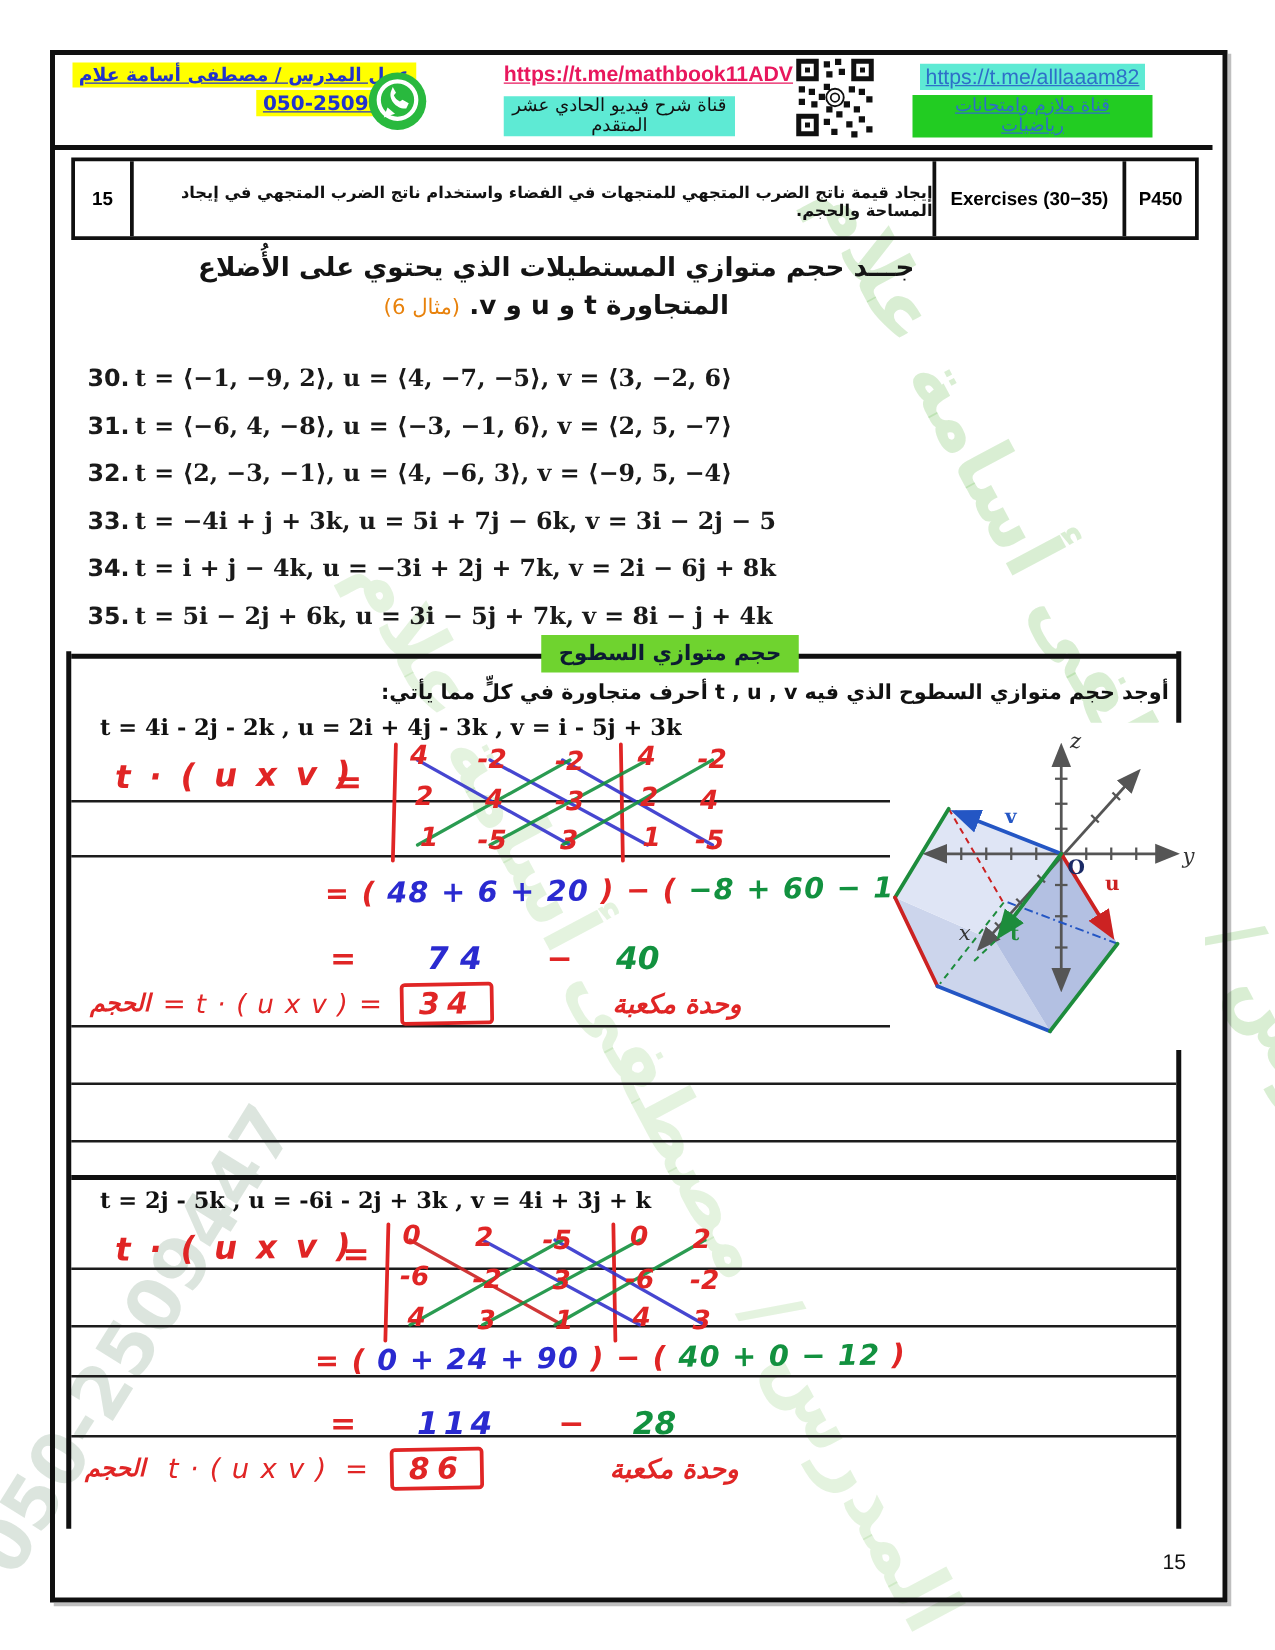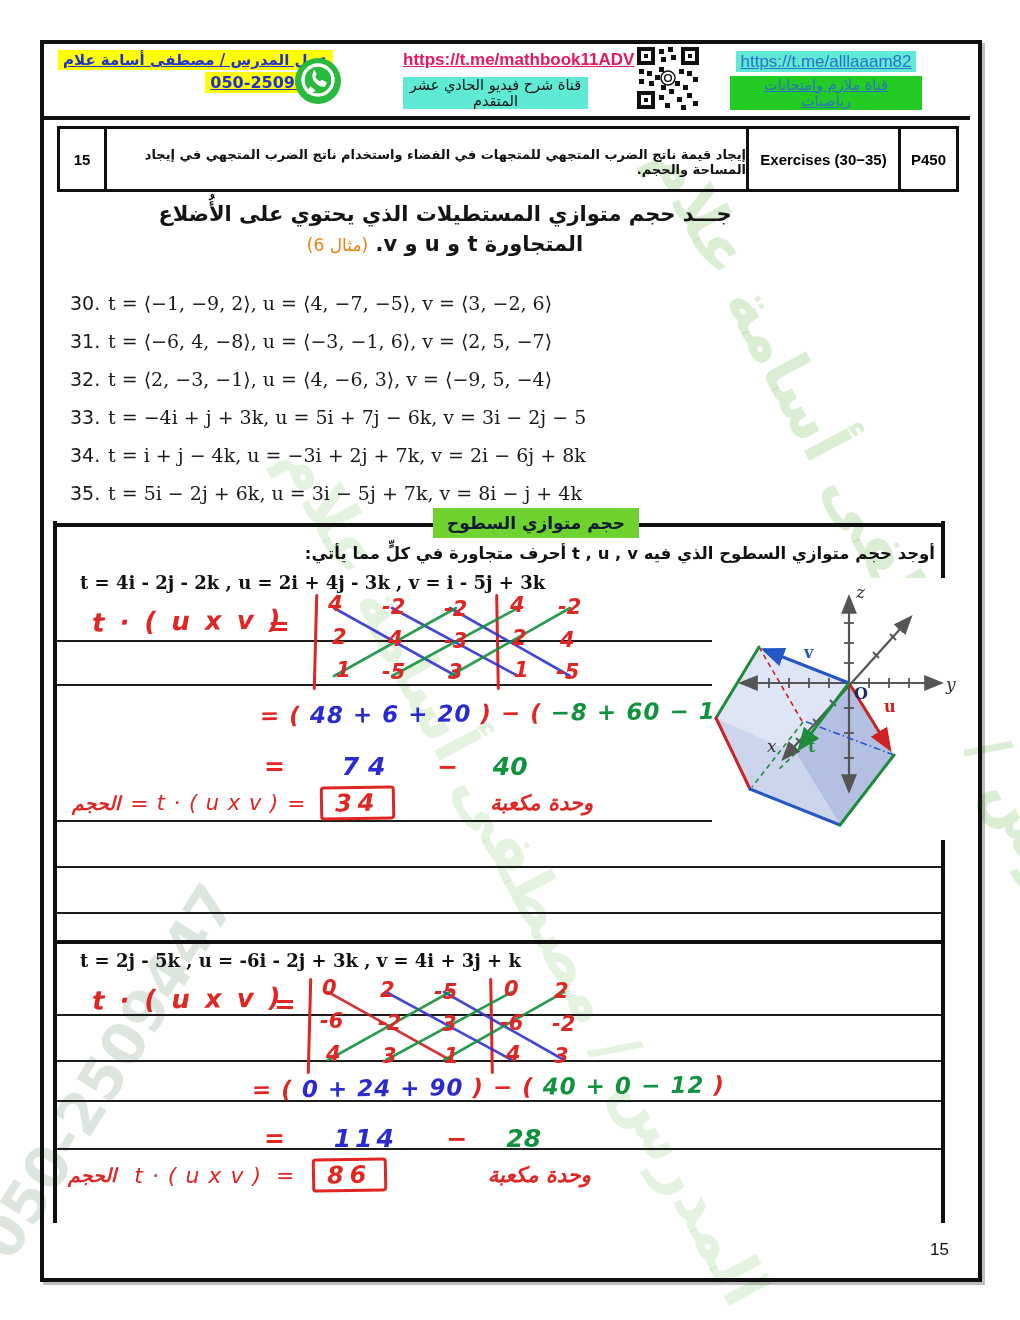--- a/index.html
+++ b/index.html
@@ -24,21 +24,21 @@
   .hdr-line{background:#101010;}
   .lesson-table{left:57px;top:126px;width:902px;height:66px;border:3px solid #101010;
                 display:flex;align-items:stretch;box-sizing:border-box;}
   .lt-cell{display:flex;flex-direction:column;align-items:center;justify-content:center;
            box-sizing:border-box;}
   .lt-div{border-left:3px solid #101010;}
   .obj-en{font-weight:bold;font-size:14.5px;color:#111;}
   .obj-ar{font-weight:bold;font-size:13px;color:#111;margin-top:5px;}
   .instr{font-weight:bold;color:#141414;font-size:21px;}
   .orange{color:#e8820c;}
-  .problem-row{font-size:19px;color:#1a1a1a;font-weight:normal;}
+  .problem-row{font-size:19px;color:#1a1a1a;font-weight:bold;}
   .pnum{display:inline-block;width:38px;font-family:"DejaVu Sans",sans-serif;}
   .ruled{height:2px;background:#1c1c1c;}
   .thick{background:#101010;}
   .box-title{background:#6fd32f;color:#0c1a33;font-weight:bold;font-size:17px;
              padding:5px 14px;text-align:center;}
   .given{font-family:"DejaVu Serif",serif;font-weight:bold;font-size:18px;color:#111;}
   .mcell{position:absolute;font-size:21px;color:#e02525;font-style:italic;font-weight:600;
          font-family:"DejaVu Sans",sans-serif;}
   .mbar{position:absolute;width:3px;background:#e02525;border-radius:2px;}
   .hw-big{font-size:26px;letter-spacing:3px;font-weight:600;}

